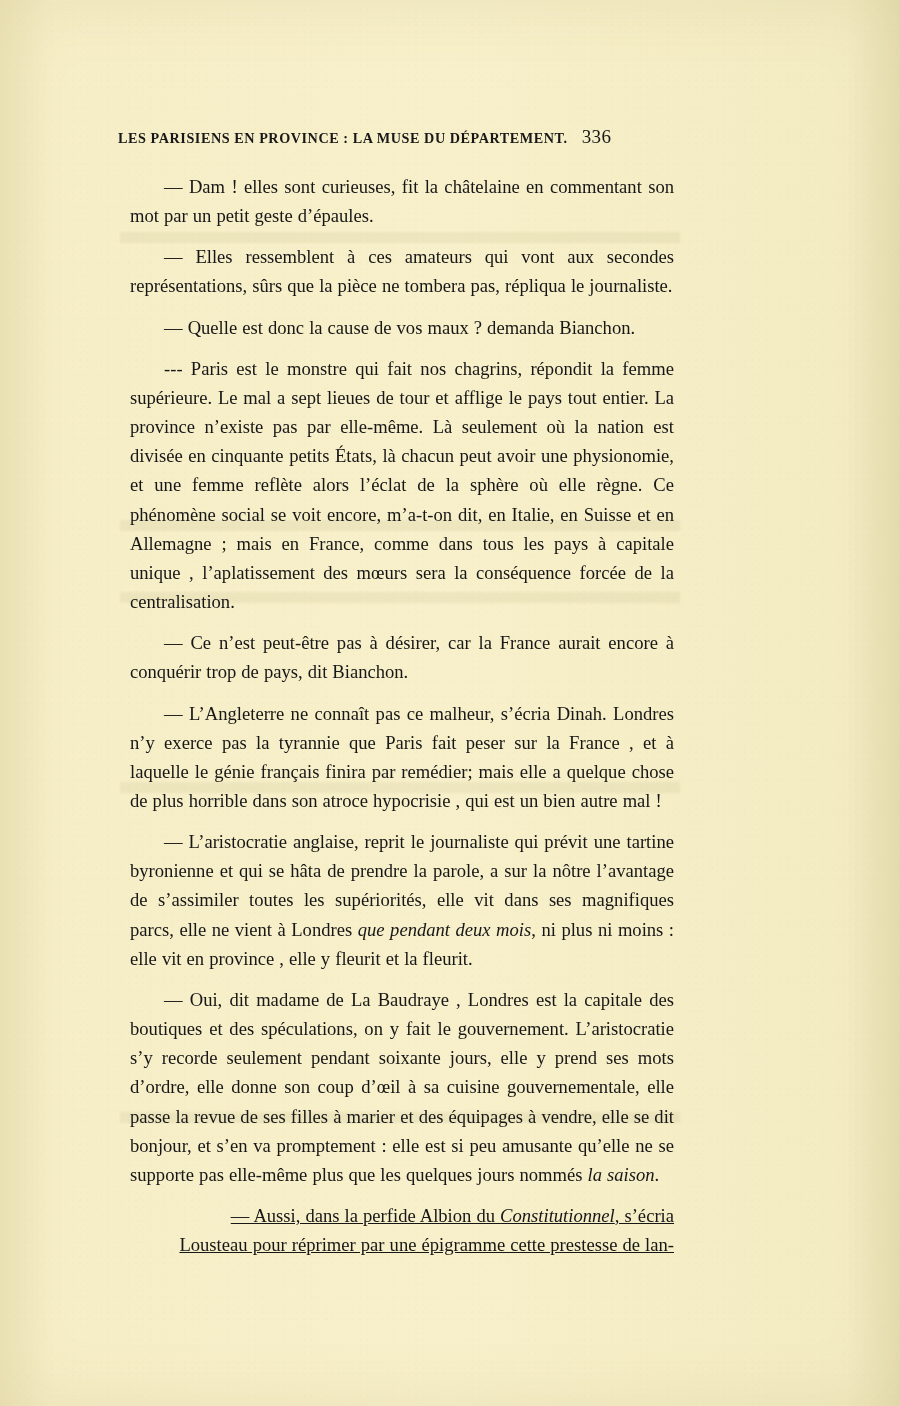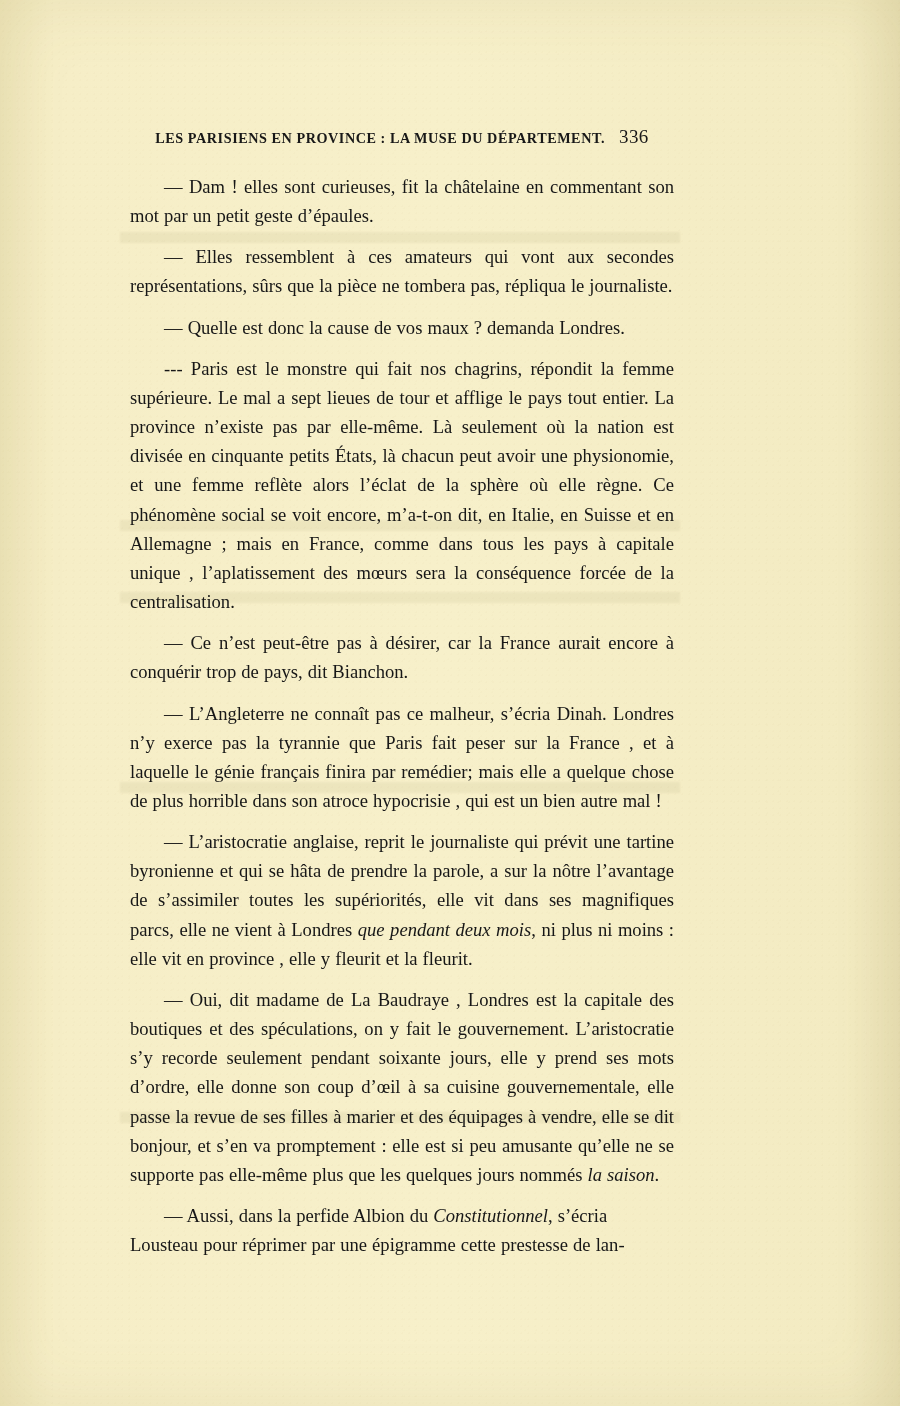--- a/index.html
+++ b/index.html
@@ -23,21 +23,21 @@
   }
   .content {
     position: absolute;
     left: 118px;
     top: 126px;
     width: 568px;
   }
   .running-head {
     display: flex;
     align-items: baseline;
-    justify-content: center;
+    justify-content: flex-start;
     font-variant: normal;
     margin-bottom: 24px;
     white-space: nowrap;
   }
   .running-head .rh-title {
     font-family: "Liberation Serif", serif;
     font-size: 14.2px;
     letter-spacing: 0.55px;
     font-weight: 700;
     text-transform: uppercase;
@@ -53,21 +53,22 @@
     margin: 12px;
     text-indent: 34px;
     font-size: 18.6px;
     line-height: 29.15px;
     text-align: justify;
     text-justify: inter-word;
     color: #171717;
     word-spacing: 0.4px;
   }
   .body-text p.last {
-    text-align: left;
+    text-align: right;
+    text-decoration: underline;
   }
   .italic {
     font-style: italic;
   }
   
   .bleed {
     position: absolute;
     left: 120px;
     width: 560px;
     height: 0;
@@ -109,21 +110,21 @@
   <div class="content">
 
     <div class="running-head">
       <span class="rh-title">LES PARISIENS EN PROVINCE : LA MUSE DU DÉPARTEMENT.</span>
       <span class="rh-page">336</span>
     </div>
 
     <div class="body-text">
       <p>— Dam ! elles sont curieuses, fit la châtelaine en commentant son mot par un petit geste d’épaules.</p>
       <p>— Elles ressemblent à ces amateurs qui vont aux secondes représentations, sûrs que la pièce ne tombera pas, répliqua le journaliste.</p>
-      <p>— Quelle est donc la cause de vos maux ? demanda Londres.</p>
+      <p>— Quelle est donc la cause de vos maux ? demanda Bianchon.</p>
       <p>--- Paris est le monstre qui fait nos chagrins, répondit la femme supérieure. Le mal a sept lieues de tour et afflige le pays tout entier. La province n’existe pas par elle-même. Là seulement où la nation est divisée en cinquante petits États, là chacun peut avoir une physionomie, et une femme reflète alors l’éclat de la sphère où elle règne. Ce phénomène social se voit encore, m’a-t-on dit, en Italie, en Suisse et en Allemagne ; mais en France, comme dans tous les pays à capitale unique , l’aplatissement des mœurs sera la conséquence forcée de la centralisation.</p>
       <p>— Ce n’est peut-être pas à désirer, car la France aurait encore à conquérir trop de pays, dit Bianchon.</p>
       <p>— L’Angleterre ne connaît pas ce malheur, s’écria Dinah. Londres n’y exerce pas la tyrannie que Paris fait peser sur la France , et à laquelle le génie français finira par remédier; mais elle a quelque chose de plus horrible dans son atroce hypocrisie , qui est un bien autre mal !</p>
 
       <p><span>— L’aristocratie anglaise, reprit le journaliste qui prévit une tartine byronienne et qui se hâta de prendre la parole, a sur la nôtre l’avantage de s’assimiler toutes les supériorités, elle vit dans ses magnifiques parcs, elle ne vient à Londres </span><span class="italic">que pendant deux mois</span><span>, ni plus ni moins : elle vit en province , elle y fleurit et la fleurit.</span></p>
 
       <p><span>— Oui, dit madame de La Baudraye , Londres est la capitale des boutiques et des spéculations, on y fait le gouvernement. L’aristocratie s’y recorde seulement pendant soixante jours, elle y prend ses mots d’ordre, elle donne son coup d’œil à sa cuisine gouvernementale, elle passe la revue de ses filles à marier et des équipages à vendre, elle se dit bonjour, et s’en va promptement : elle est si peu amusante qu’elle ne se supporte pas elle-même plus que les quelques jours nommés </span><span class="italic">la saison</span><span>.</span></p>
 
       <p class="last"><span>— Aussi, dans la perfide Albion du </span><span class="italic">Constitutionnel</span><span>, s’écria Lousteau pour réprimer par une épigramme cette prestesse de lan-</span></p>
     </div>

